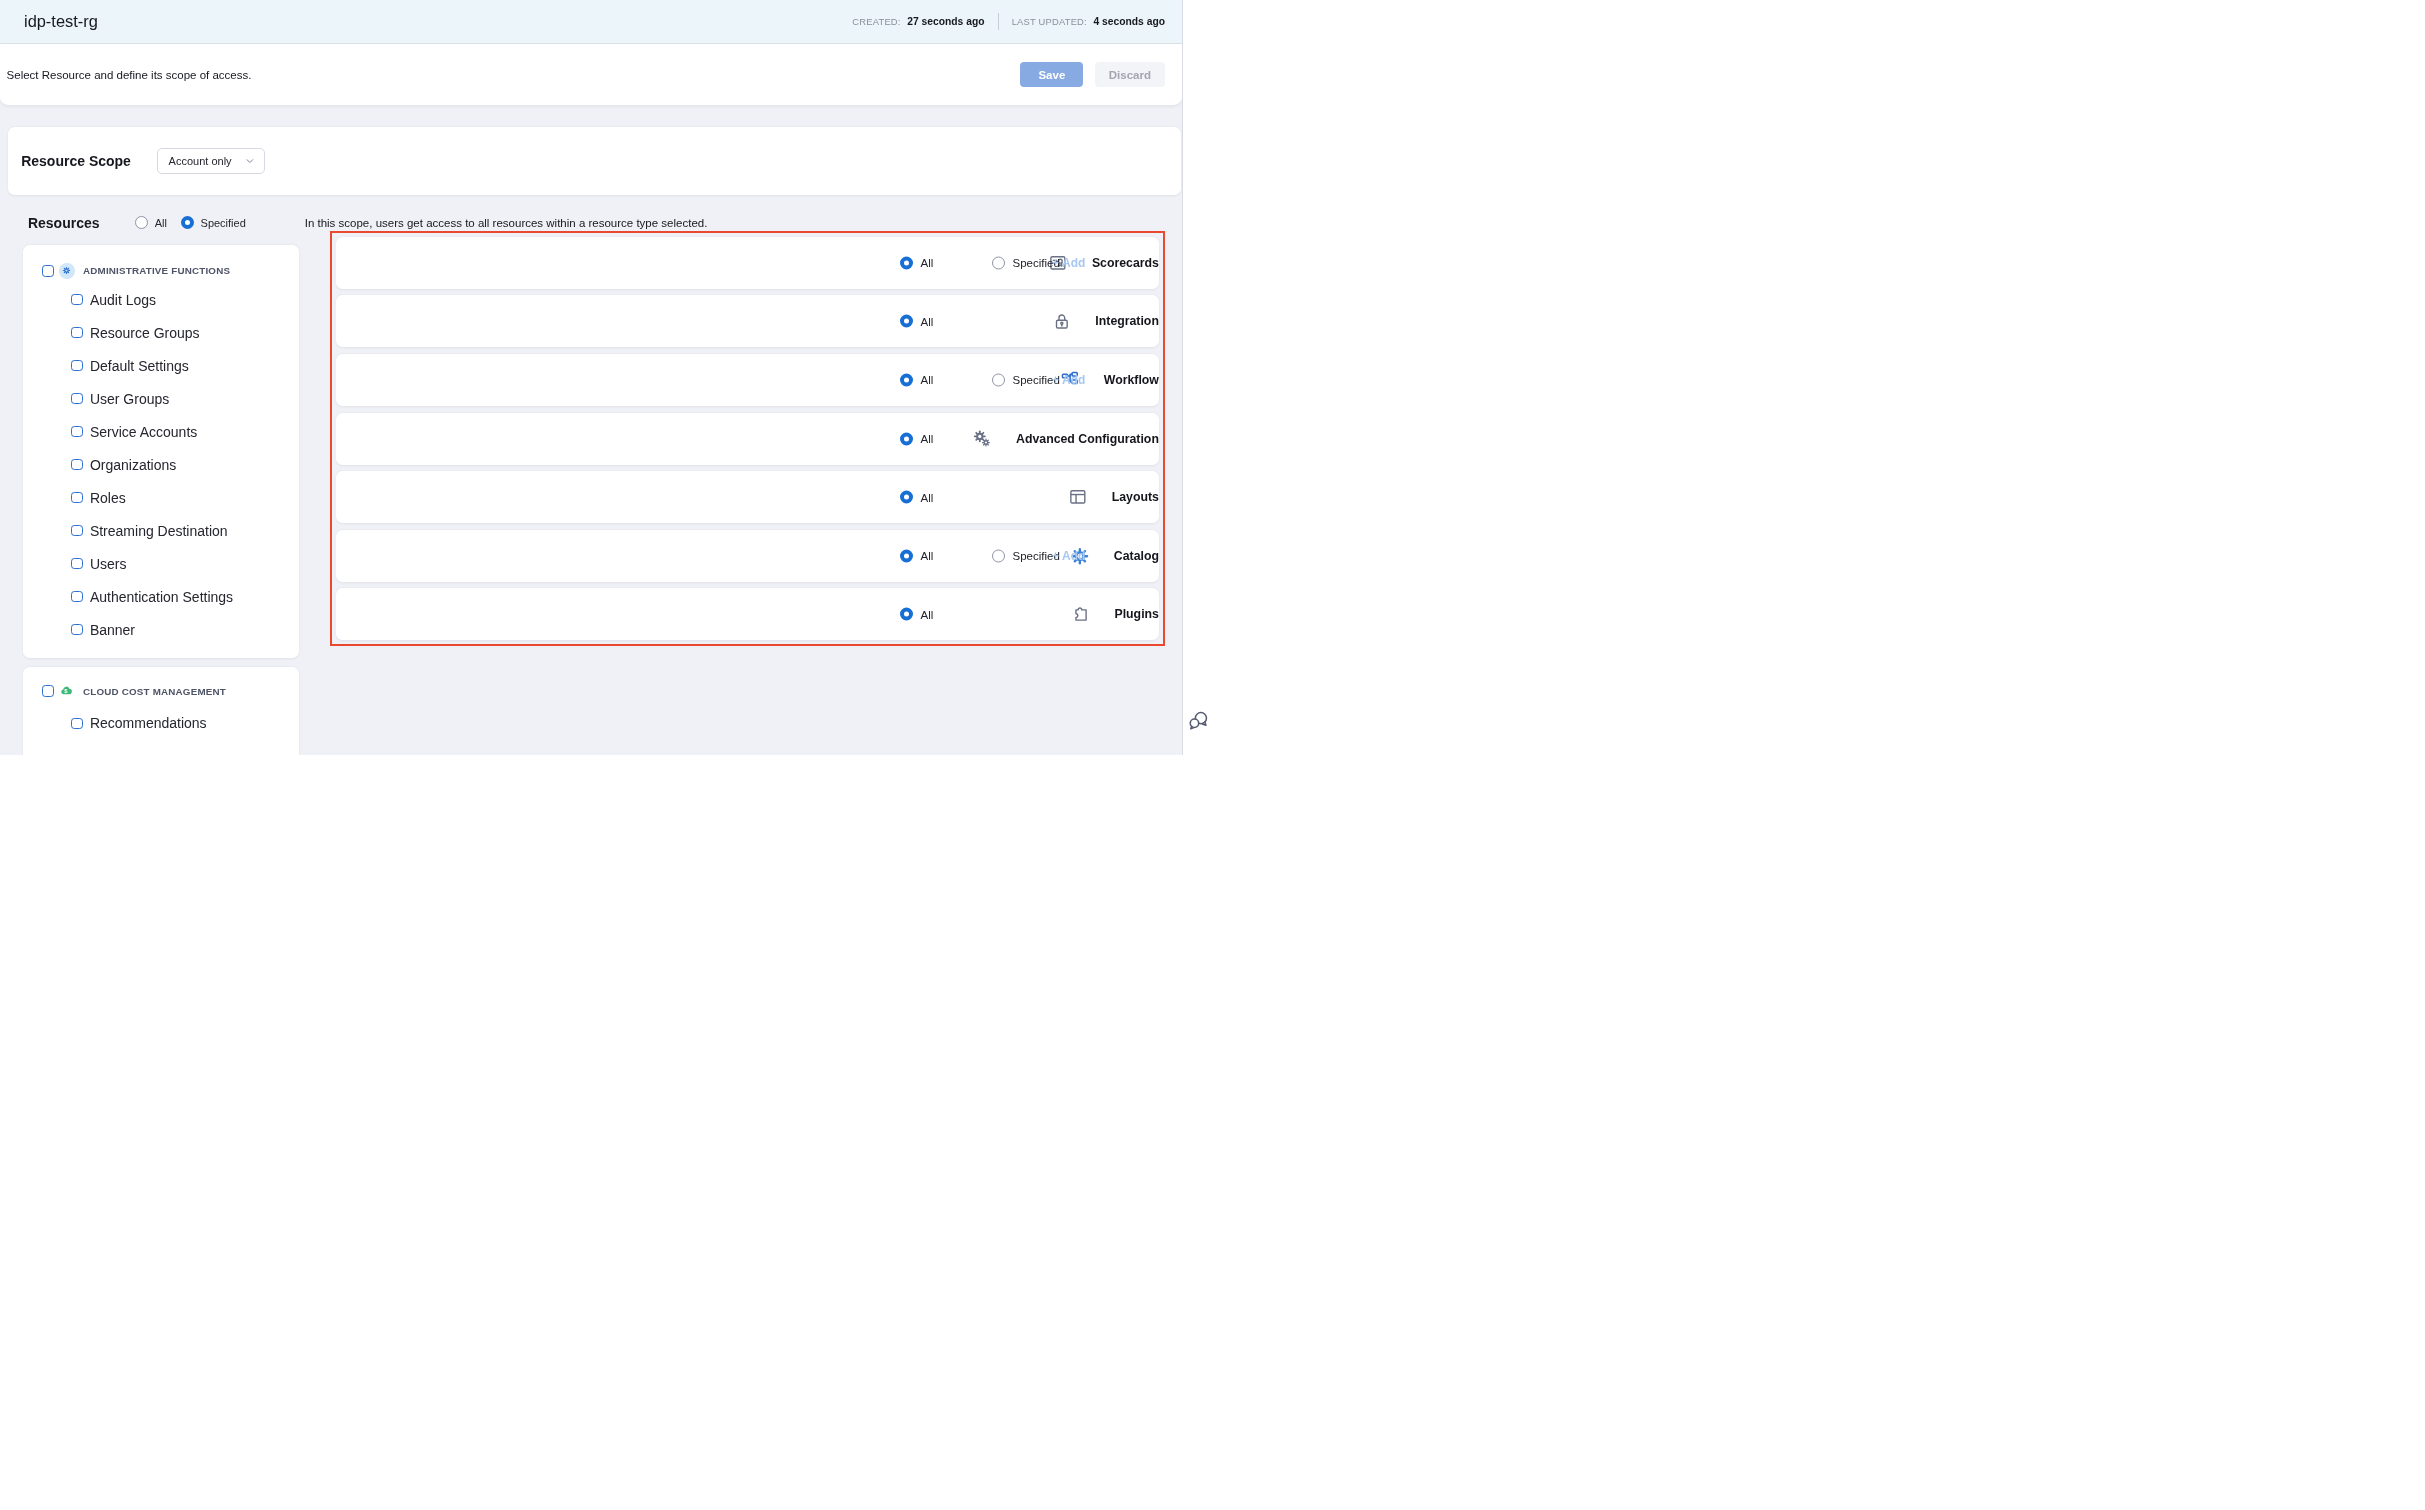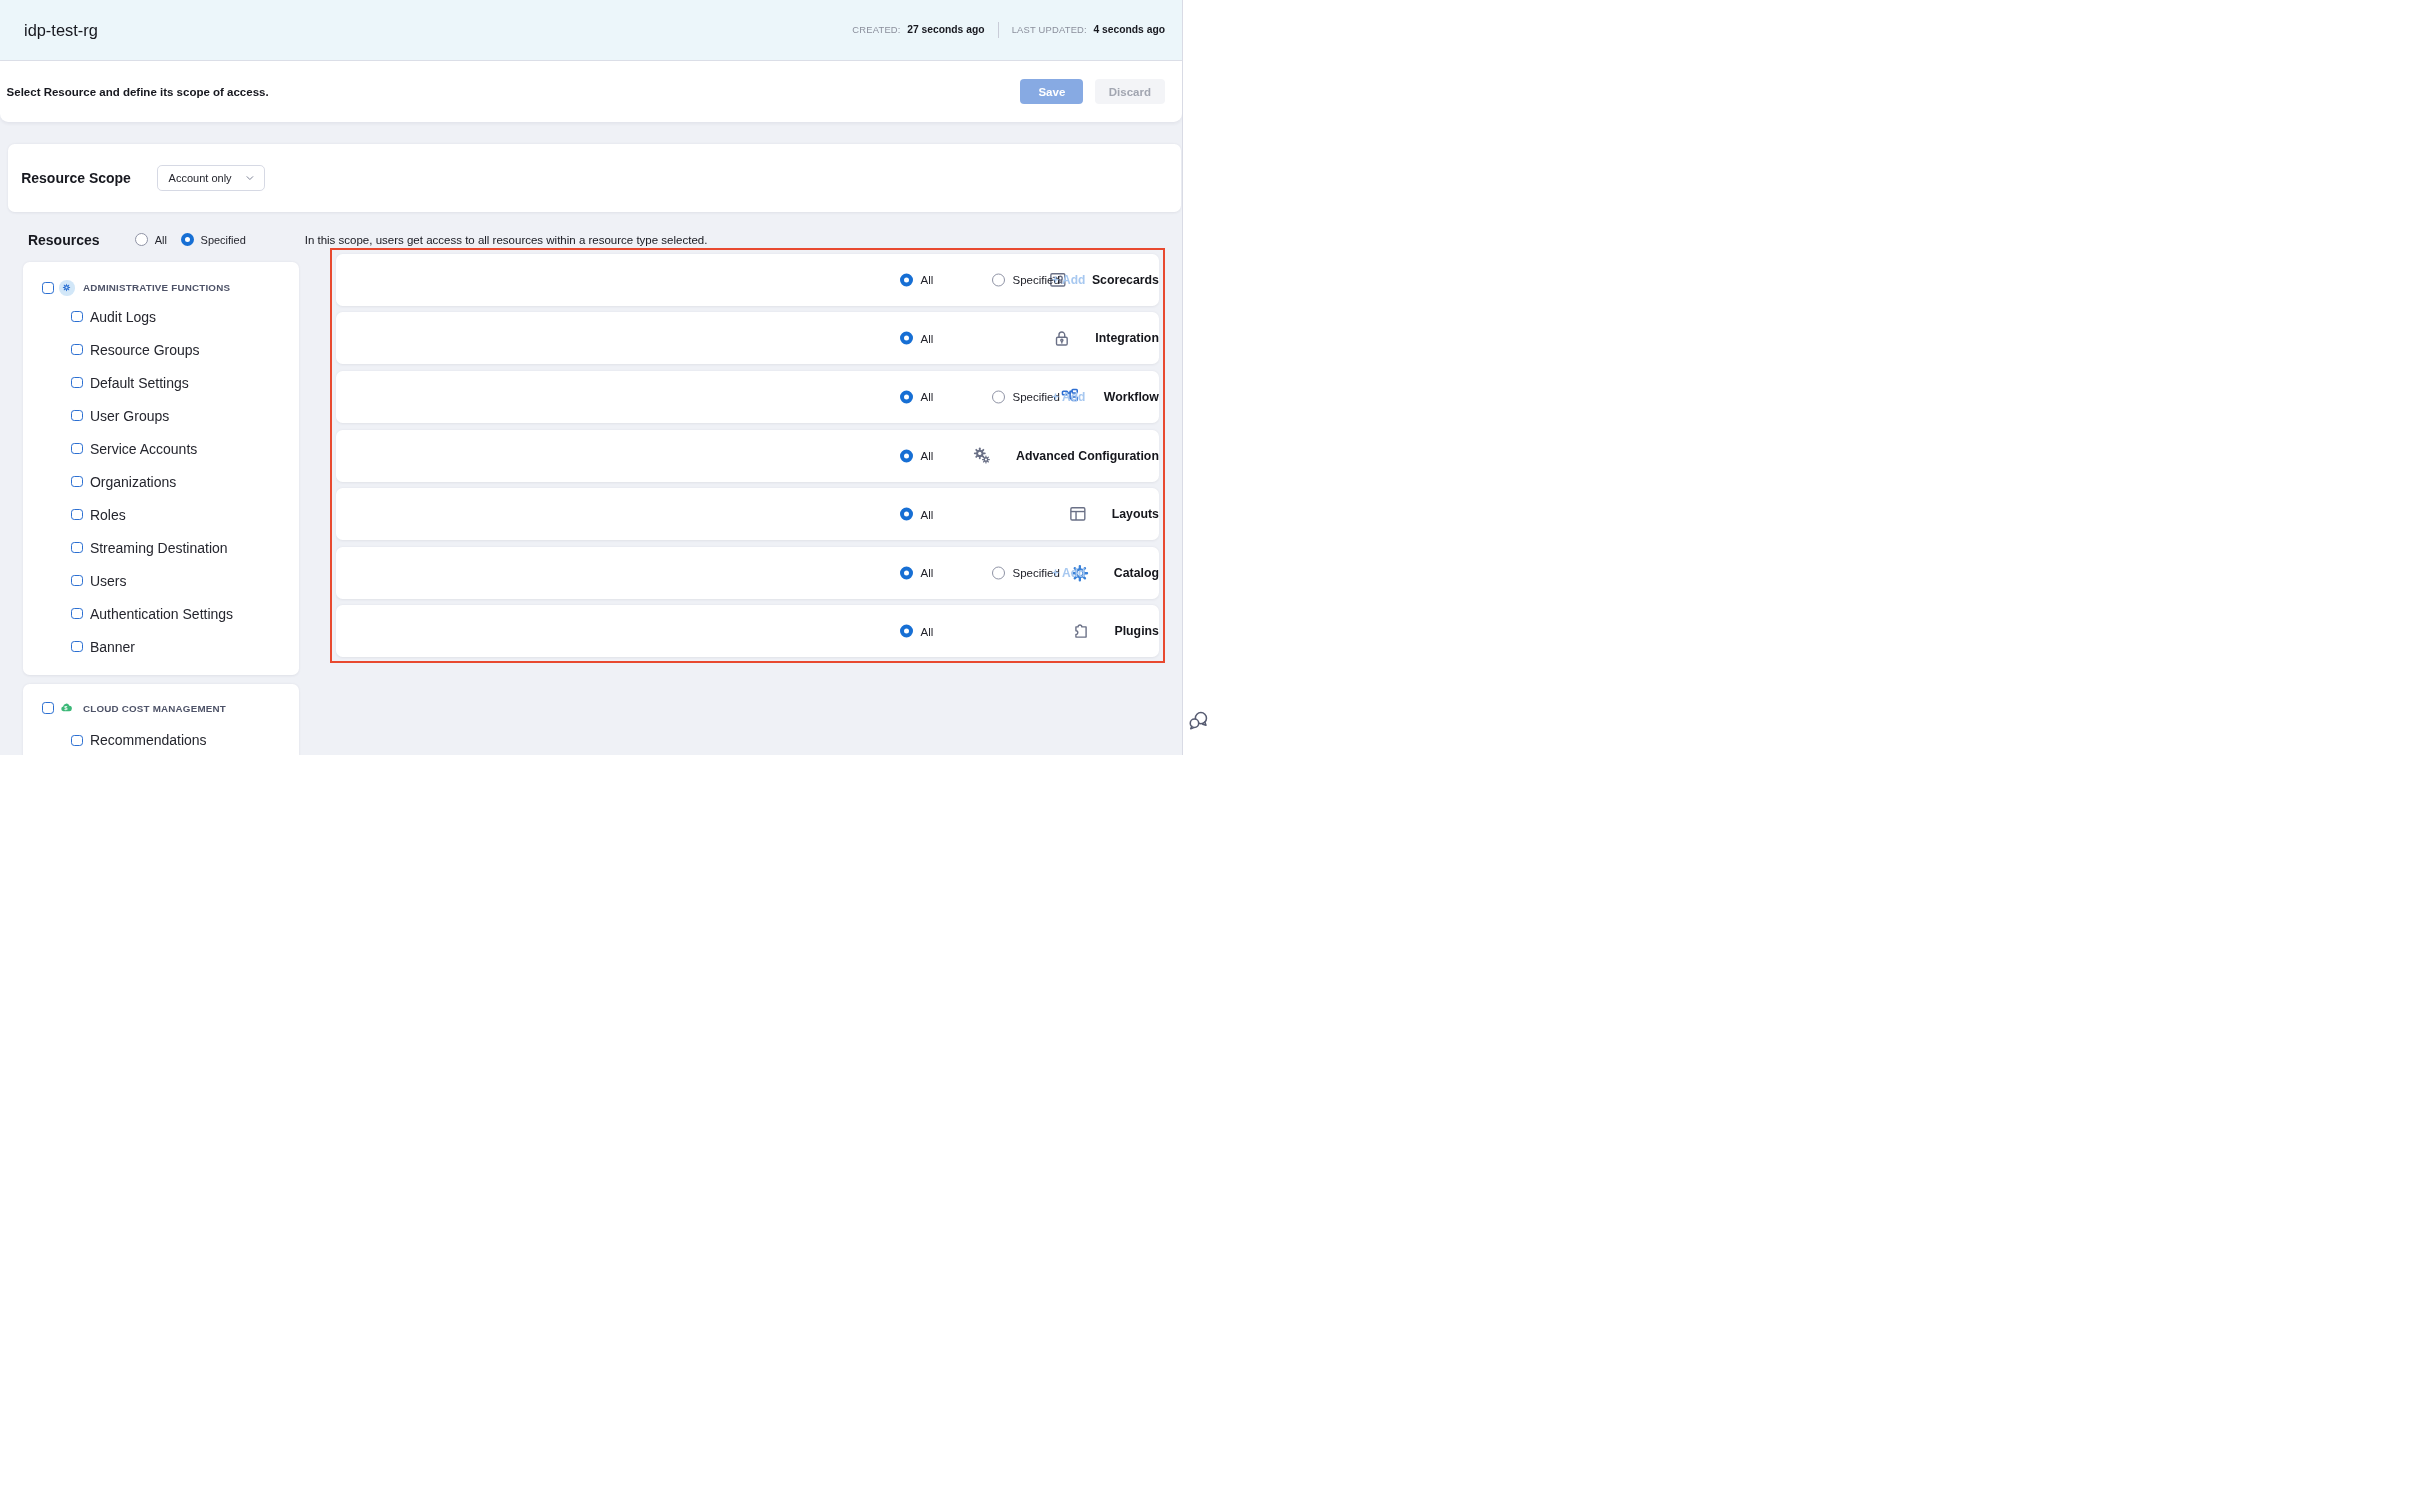--- a/index.html
+++ b/index.html
@@ -9,36 +9,36 @@
     background:#ffffff;
     position:relative;
     overflow:hidden;
     color:#1b1c22;
   }
   .content { position:absolute; left:0; top:0; width:1182px; height:755px; background:#eff1f6; }
   .right-strip { position:absolute; left:1182px; top:0; width:31px; height:755px; background:#fff; border-left:0.8px solid #d9dbe5; }
 
   
   .app-header {
-    height:61px; background:#ecf6fa; display:flex; align-items:center;
+    height:44px; background:#ecf6fa; display:flex; align-items:center;
     padding:0 17px 0 24px; border-bottom:0.8px solid #dde0e9;
   }
   .app-title { font-size:16.4px; font-weight:500; color:#17181f; }
   .meta { margin-left:auto; display:flex; align-items:center; gap:6.6px; }
   .meta-label { font-size:9.4px; color:#8b8f9c; font-weight:500; letter-spacing:0.2px; }
   .meta-value { font-size:10.3px; color:#17181f; font-weight:700; }
   .meta-divider { width:0.8px; height:16.4px; background:#c9ccd8; margin:0 6.6px; }
 
   
   .toolbar {
     height:61px; background:#fff; display:flex; align-items:center;
     padding:0 17px 0 6.6px; border-radius:0 0 8.2px 8.2px;
     box-shadow:0 1.6px 3.3px rgba(40,41,61,.06);
   }
-  .toolbar-desc { font-size:11.5px; font-weight:700; color:#17181f; }
+  .toolbar-desc { font-size:11.5px; font-weight:400; color:#17181f; }
   .btns { margin-left:auto; display:flex; gap:11.5px; }
   .save-btn { background:#87aae3; color:#fff; font-weight:700; font-size:11.5px;
     border:none; border-radius:4.1px; padding:6.6px 18px; font-family:inherit; cursor:pointer; }
   .discard-btn { background:#f3f4f7; color:#a2a6b1; font-weight:700; font-size:11.5px;
     border:none; border-radius:4.1px; padding:6.6px 14px; font-family:inherit; cursor:pointer; }
 
   .page { padding-top:22px; }
 
   
   .scope-card {

